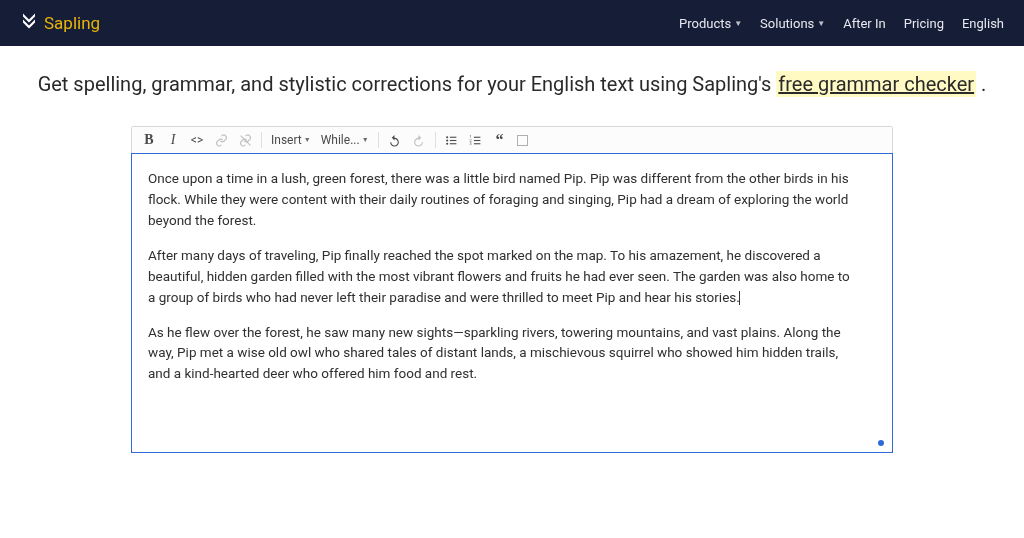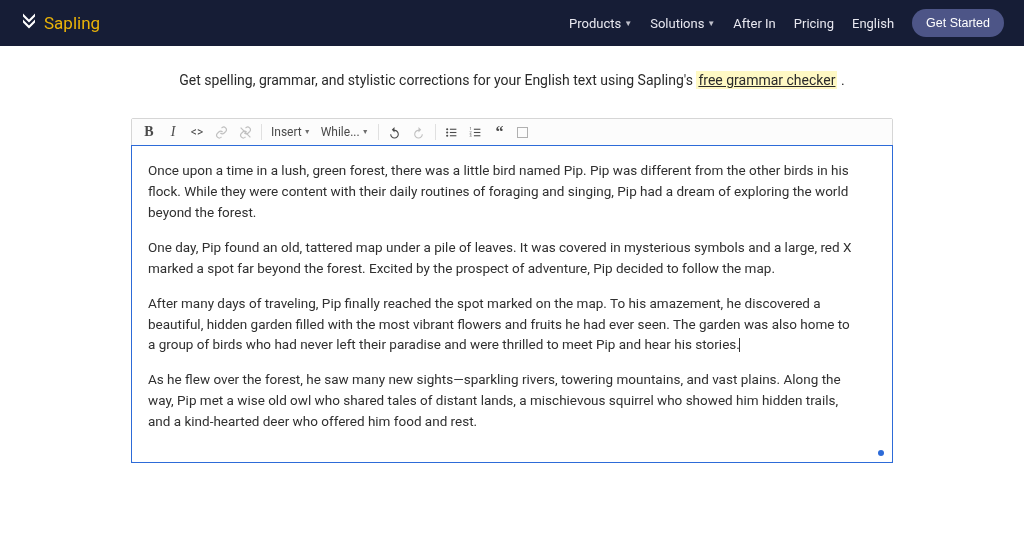--- a/index.html
+++ b/index.html
@@ -30,21 +30,21 @@
     }
     
     .main { padding: 26px 0 0 0; text-align: center; }
     .page-title {
       font-size: 31px;
       font-weight: 700;
       color: #1a1a1a;
       margin-bottom: 18px;
     }
     .subtitle {
-      font-size: 14px;
+      font-size: 20px;
       color: #2a2a2a;
       margin-bottom: 30px;
     }
     .highlight-link {
       background: #fff9c4;
       padding: 1px 2px;
       text-decoration: underline;
       color: #2a2a2a;
     }
     
@@ -132,21 +132,20 @@
       <span>Products</span>
       <span class="caret-down">▼</span>
     </div>
     <div class="nav-link">
       <span>Solutions</span>
       <span class="caret-down">▼</span>
     </div>
     <div class="nav-link">After In</div>
     <div class="nav-link">Pricing</div>
     <div class="nav-link">English</div>
-    <button class="get-started">Get Started</button>
   </div>
 </div>
 
 <div class="main">
   <div class="subtitle">
     <span>Get spelling, grammar, and stylistic corrections for your English text using Sapling's </span>
     <a class="highlight-link">free grammar checker</a>
     <span> .</span>
   </div>
 
@@ -207,19 +206,18 @@
             <rect x="9" y="11" width="12" height="2"></rect>
             <text x="1" y="20" font-size="7">3</text>
             <rect x="9" y="17" width="12" height="2"></rect>
           </svg>
       </div>
       <div class="tb-btn" style="font-family:Georgia,serif;font-size:16px;font-weight:bold;">“</div>
       <div class="tb-checkbox"></div>
     </div>
     <div class="editor-body">
       <p>Once upon a time in a lush, green forest, there was a little bird named Pip. Pip was different from the other birds in his flock. While they were content with their daily routines of foraging and singing, Pip had a dream of exploring the world beyond the forest.</p>
-      <p>One day, Pip found an old, tattered map under a pile of leaves. It was covered in mysterious symbols and a large, red X marked a spot far beyond the forest. Excited by the prospect of adventure, Pip decided to follow the map.</p>
       <p><span>After many days of traveling, Pip finally reached the spot marked on the map. To his amazement, he discovered a beautiful, hidden garden filled with the most vibrant flowers and fruits he had ever seen. The garden was also home to a group of birds who had never left their paradise and were thrilled to meet Pip and hear his stories.</span><span class="cursor-mark"></span></p>
       <p>As he flew over the forest, he saw many new sights—sparkling rivers, towering mountains, and vast plains. Along the way, Pip met a wise old owl who shared tales of distant lands, a mischievous squirrel who showed him hidden trails, and a kind-hearted deer who offered him food and rest.</p>
       <div class="blue-dot"></div>
     </div>
   </div>
 </div>
 
 </body></html>

